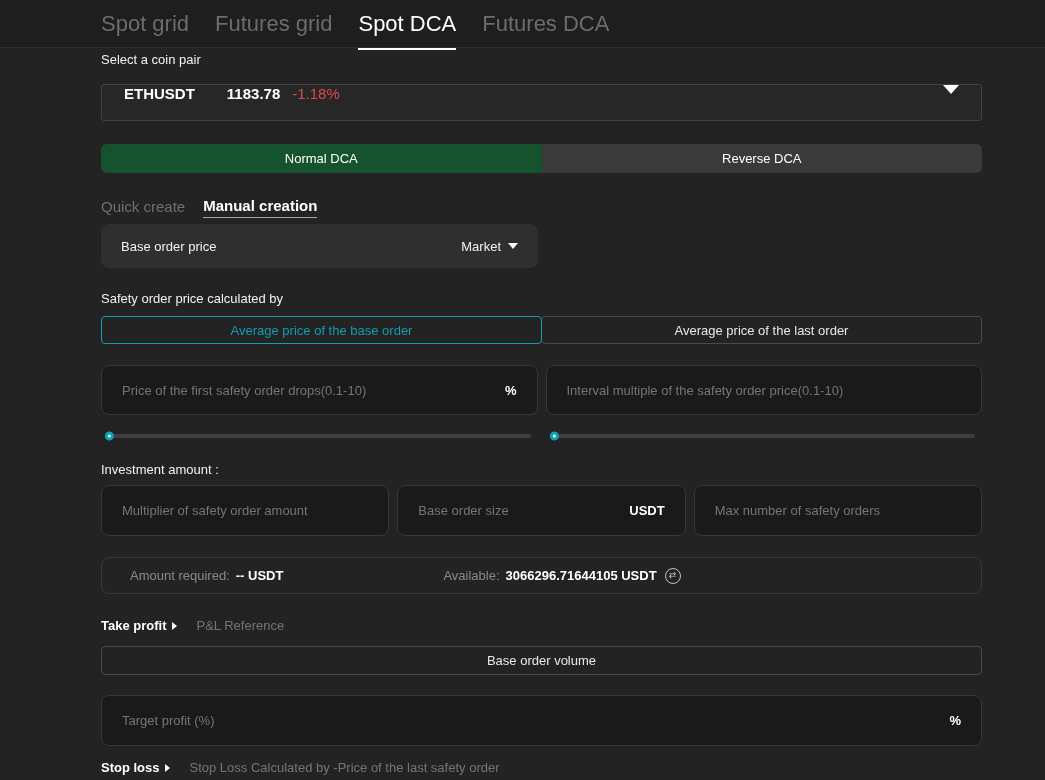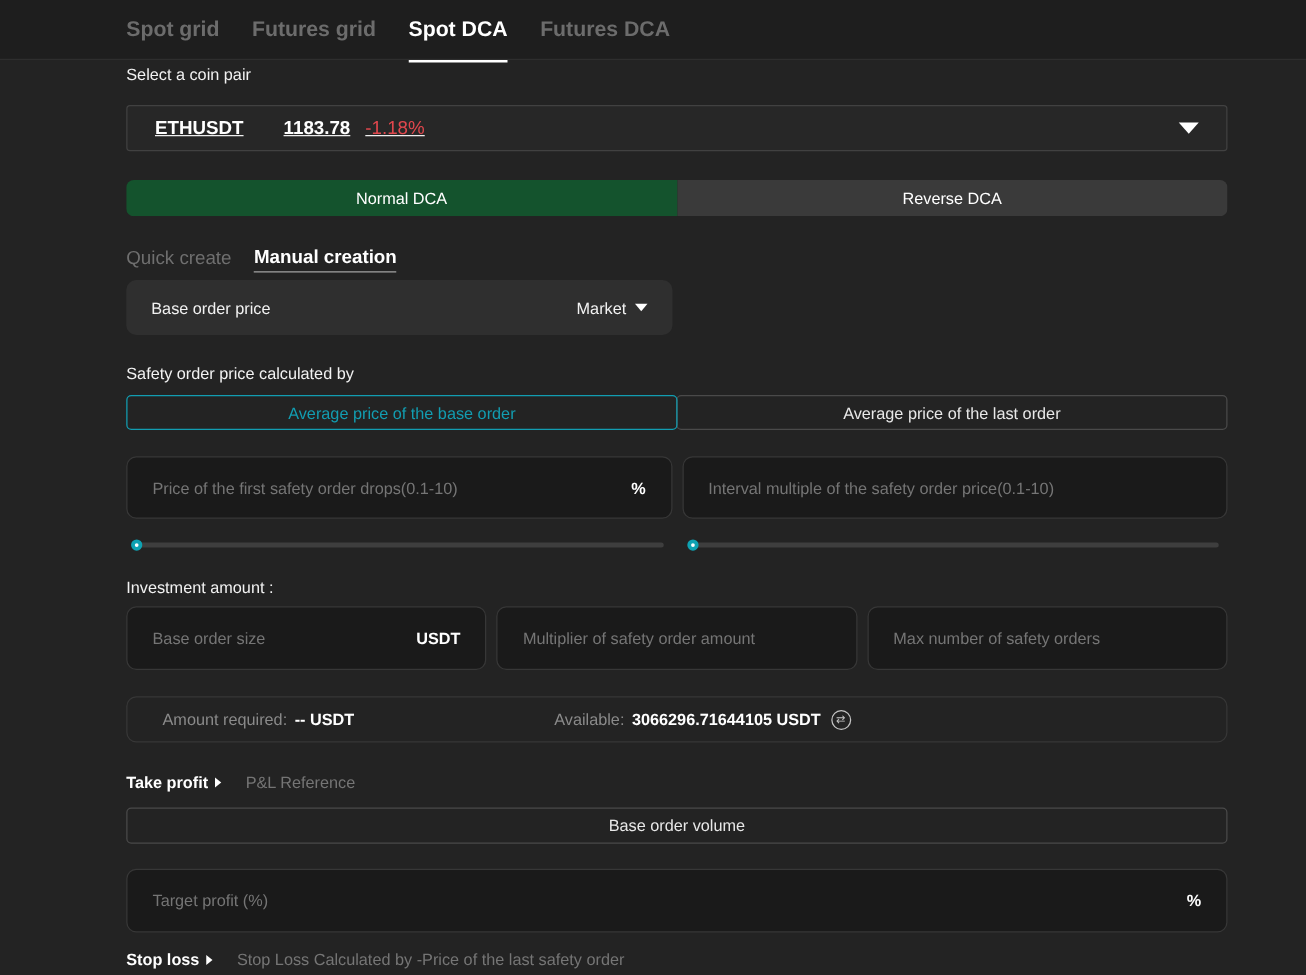--- a/index.html
+++ b/index.html
@@ -9,38 +9,38 @@
     font-family:"Liberation Sans", sans-serif;
     color:#eee;
     -webkit-font-smoothing:antialiased;
   }
   
   .topbar {
     height:48px; background:#1e1e1e; border-bottom:1px solid #2e2e2e;
     display:flex; align-items:center; padding-left:101px; gap:26px;
   }
   .tab {
-    font-size:17px; font-weight:bold; color:#6c6c6c;
+    font-size:22px; font-weight:normal; color:#6c6c6c;
     height:48px; display:flex; align-items:center; position:relative; cursor:pointer;
   }
   .tab.active { color:#ffffff; }
   .tab.active::after {
     content:""; position:absolute; left:0; right:0; bottom:-2px;
     height:2px; background:#ffffff;
   }
   
   .content { padding:4px 0 0 101px; width:982px; }
   .row { width:881px; }
   .label13 { font-size:13px; color:#f2f2f2; }
   .muted { color:#757575; }
 
   
   .coin-box {
     margin-top:17px; height:37px; background:#272727; border:1px solid #414141;
-    border-radius:3px; display:flex; align-items:center; padding:0 22px; cursor:pointer;text-decoration:underline;
+    border-radius:3px; display:flex; padding:0 22px; cursor:pointer;
   }
   .coin-symbol { font-size:15px; font-weight:bold; color:#fff; }
   .coin-price  { font-size:15px; font-weight:bold; color:#fff; margin-left:32px; }
   .coin-change { font-size:15px; color:#e0474d; margin-left:12px; }
   .caret-down-lg {
     margin-left:auto; width:0; height:0;
     border-left:8px solid transparent; border-right:8px solid transparent;
     border-top:9px solid #ffffff;
   }
   
@@ -200,25 +200,25 @@
       <div class="slider-track">
         <div class="slider-handle"></div>
       </div>
     </div>
   </div>
 
   <div class="label13 row" style="margin-top:18px;">Investment amount :</div>
 
   <div class="fields3 row">
     <div class="field tall">
+      <input type="text" placeholder="Multiplier of safety order amount" style="">
+    </div>
+    <div class="field tall">
       <input type="text" placeholder="Base order size" style="">
       <span class="suffix">USDT</span>
-    </div>
-    <div class="field tall">
-      <input type="text" placeholder="Multiplier of safety order amount" style="">
     </div>
     <div class="field tall">
       <input type="text" placeholder="Max number of safety orders" style="">
     </div>
   </div>
 
   <div class="info-bar row">
     <span class="grey">Amount required:</span>
     <b>-- USDT</b>
     <span class="avail-group">

